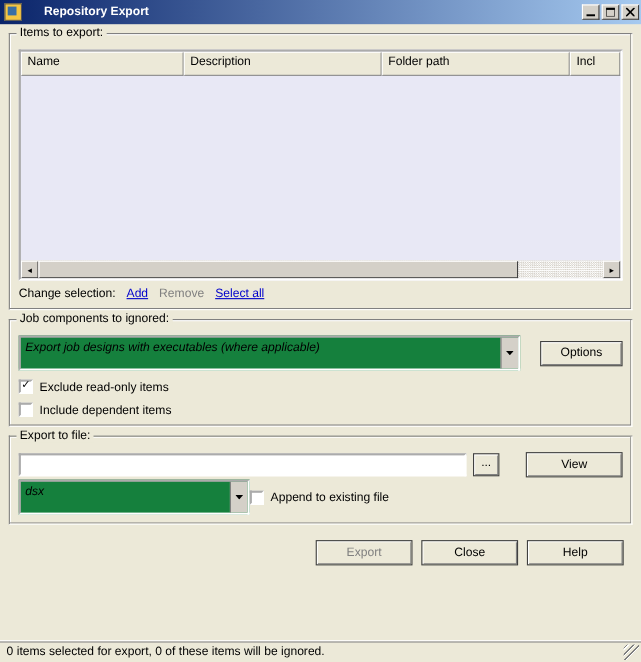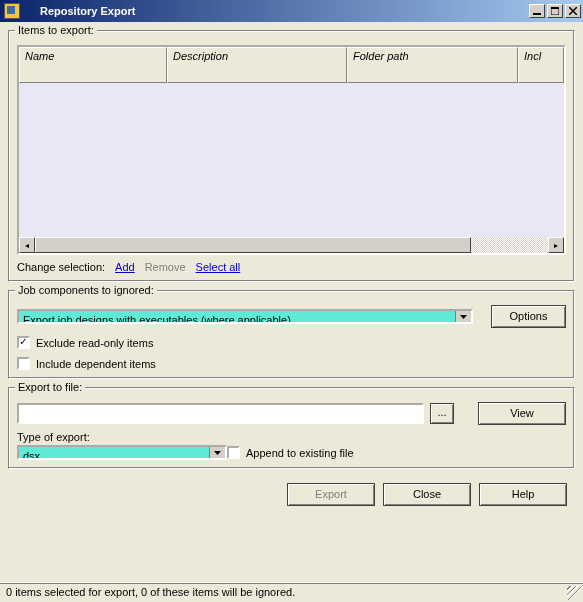--- a/index.html
+++ b/index.html
@@ -77,22 +77,21 @@
     border: 2px inset #fff;
     background: #e8e8f5;
     height: 210px;
     overflow: hidden;
     display: flex;
     flex-direction: column;
   }
   .table-head {
     display: flex;
     background: #ece9d8;
-    height: 36px;
-    font-style: italic;
+    height: 22px;
   }
   .th {
     border: 1px solid;
     border-color: #fff #808080 #808080 #fff;
     padding: 2px 5px;
     overflow: hidden;
     white-space: nowrap;
   }
   .table-body {
     flex: 1;
@@ -127,24 +126,25 @@
     align-items: center;
     justify-content: center;
     font-size: 8px;
   }
   .row { display: flex; align-items: center; margin-top: 6px; gap: 10px; }
   .link { color: #0000cc; text-decoration: underline; cursor: pointer; }
   .link.disabled { color: #808080; text-decoration: none; cursor: default; }
   .label { color: #000; }
   .combo {
     display: flex;
-    height: 15px;
+    height: 32px;
     border: 2px inset #fff;
-    background: #5eead4;
+    background: #15803d;
     align-items: stretch;
+    font-style: italic;
   }
   .combo .combo-text {
     flex: 1;
     padding: 3px 4px;
     white-space: nowrap;
     overflow: hidden;
   }
   .combo .combo-btn {
     width: 16px;
     background: #d4d0c8;
@@ -305,21 +305,20 @@
   <div class="groupbox">
     <span class="legend">Export to file:</span>
 
     <div style="display:flex; gap:6px; align-items:center;">
       <div class="textinput" style="flex:1"></div>
       <div class="browse-btn">...</div>
       <div style="width:12px"></div>
       <div class="pushbtn" style="width:88px">View</div>
     </div>
 
-    <div style="margin-top:6px">Type of export:</div>
 
     <div style="display:flex; align-items:center; margin-top:2px;">
       <div class="combo" style="width:210px">
         <div class="combo-text">dsx</div>
         <div class="combo-btn">
           <svg width="7" height="4">
               <polygon points="0,0 7,0 3.5,4" fill="#000"></polygon>
             </svg>
         </div>
       </div>

